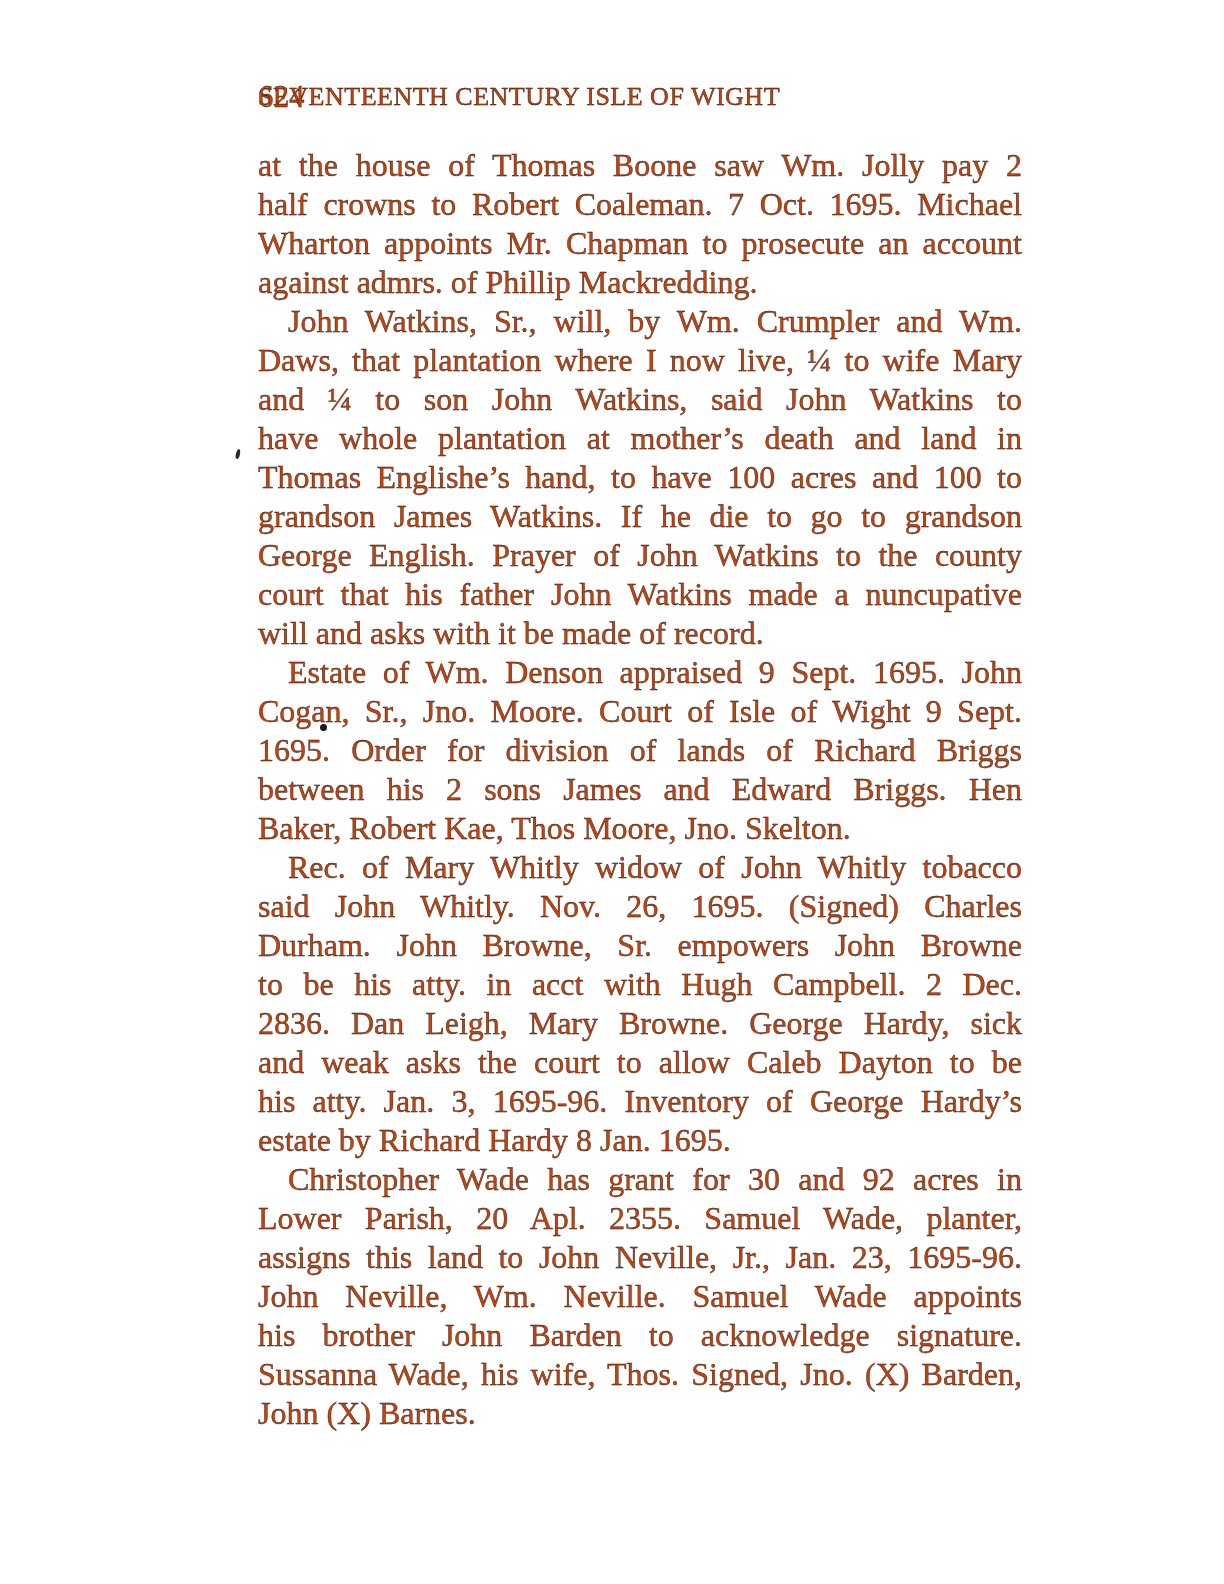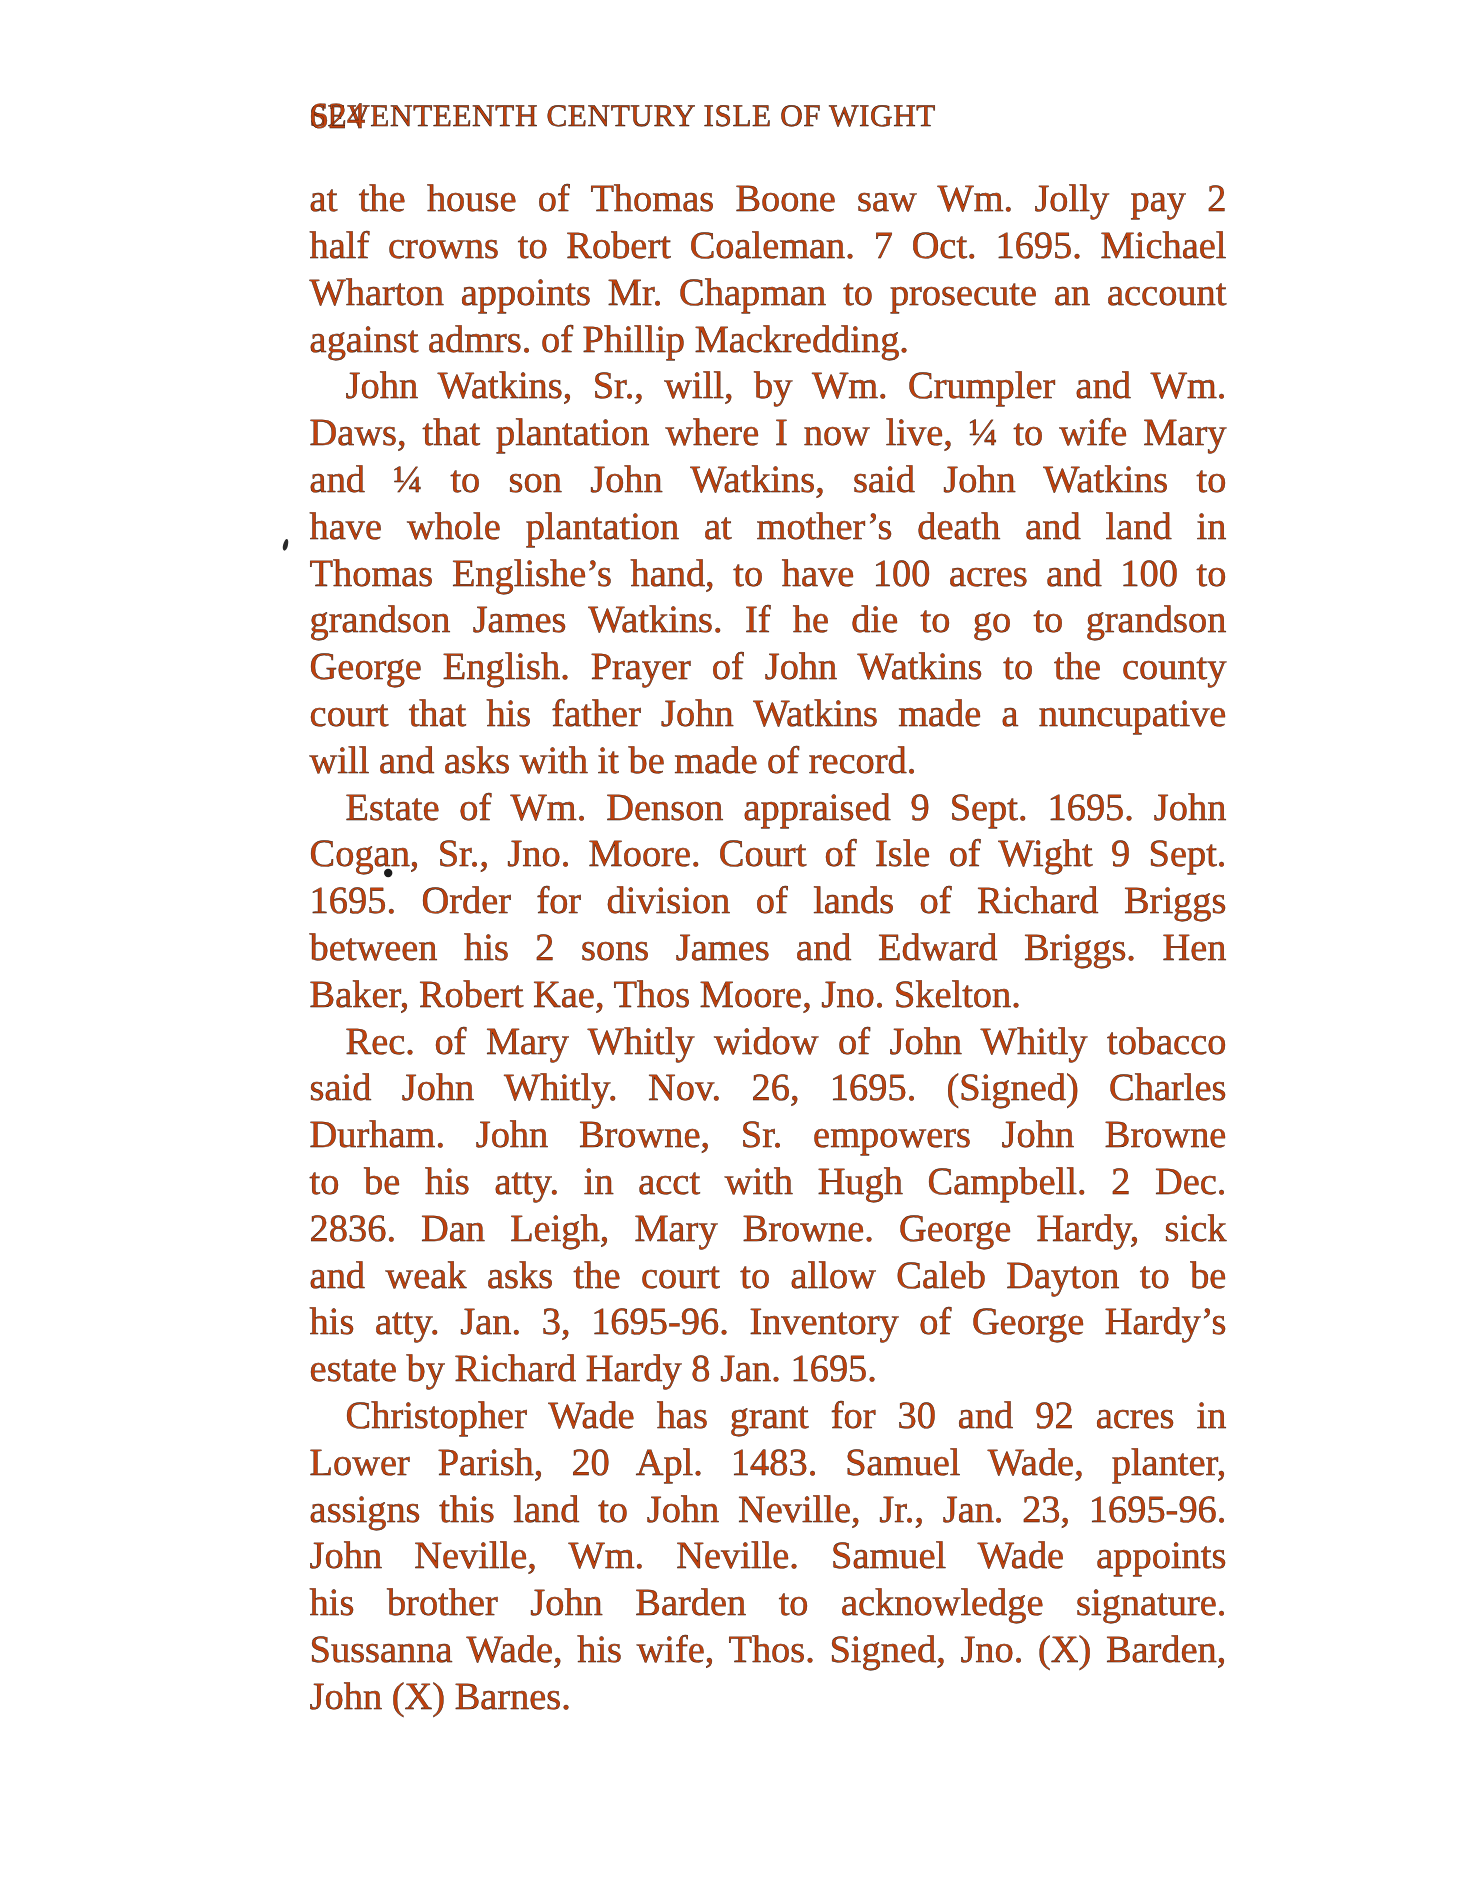--- a/index.html
+++ b/index.html
@@ -122,21 +122,21 @@
       <div class="line">Durham.  John Browne, Sr. empowers John Browne</div>
       <div class="line">to be his atty. in acct with Hugh Campbell.  2 Dec.</div>
       <div class="line">2836.  Dan Leigh, Mary Browne.  George Hardy, sick</div>
       <div class="line">and weak asks the court to allow Caleb Dayton to be</div>
       <div class="line">his atty.  Jan. 3, 1695-96.  Inventory of George Hardy’s</div>
       <div class="line last">estate by Richard Hardy 8 Jan. 1695.</div>
     </div>
 
     <div class="paragraph">
       <div class="line first">Christopher Wade has grant for 30 and 92 acres in</div>
-      <div class="line">Lower Parish, 20 Apl. 1483.  Samuel Wade, planter,</div>
+      <div class="line">Lower Parish, 20 Apl. 2355.  Samuel Wade, planter,</div>
       <div class="line">assigns this land to John Neville, Jr., Jan. 23, 1695-96.</div>
       <div class="line">John Neville, Wm. Neville.  Samuel Wade appoints</div>
       <div class="line">his brother John Barden to acknowledge signature.</div>
       <div class="line">Sussanna Wade, his wife, Thos. Signed, Jno. (X) Barden,</div>
       <div class="line last">John (X) Barnes.</div>
     </div>
 
   </div>
 
   <div class="speck-comma"></div>

